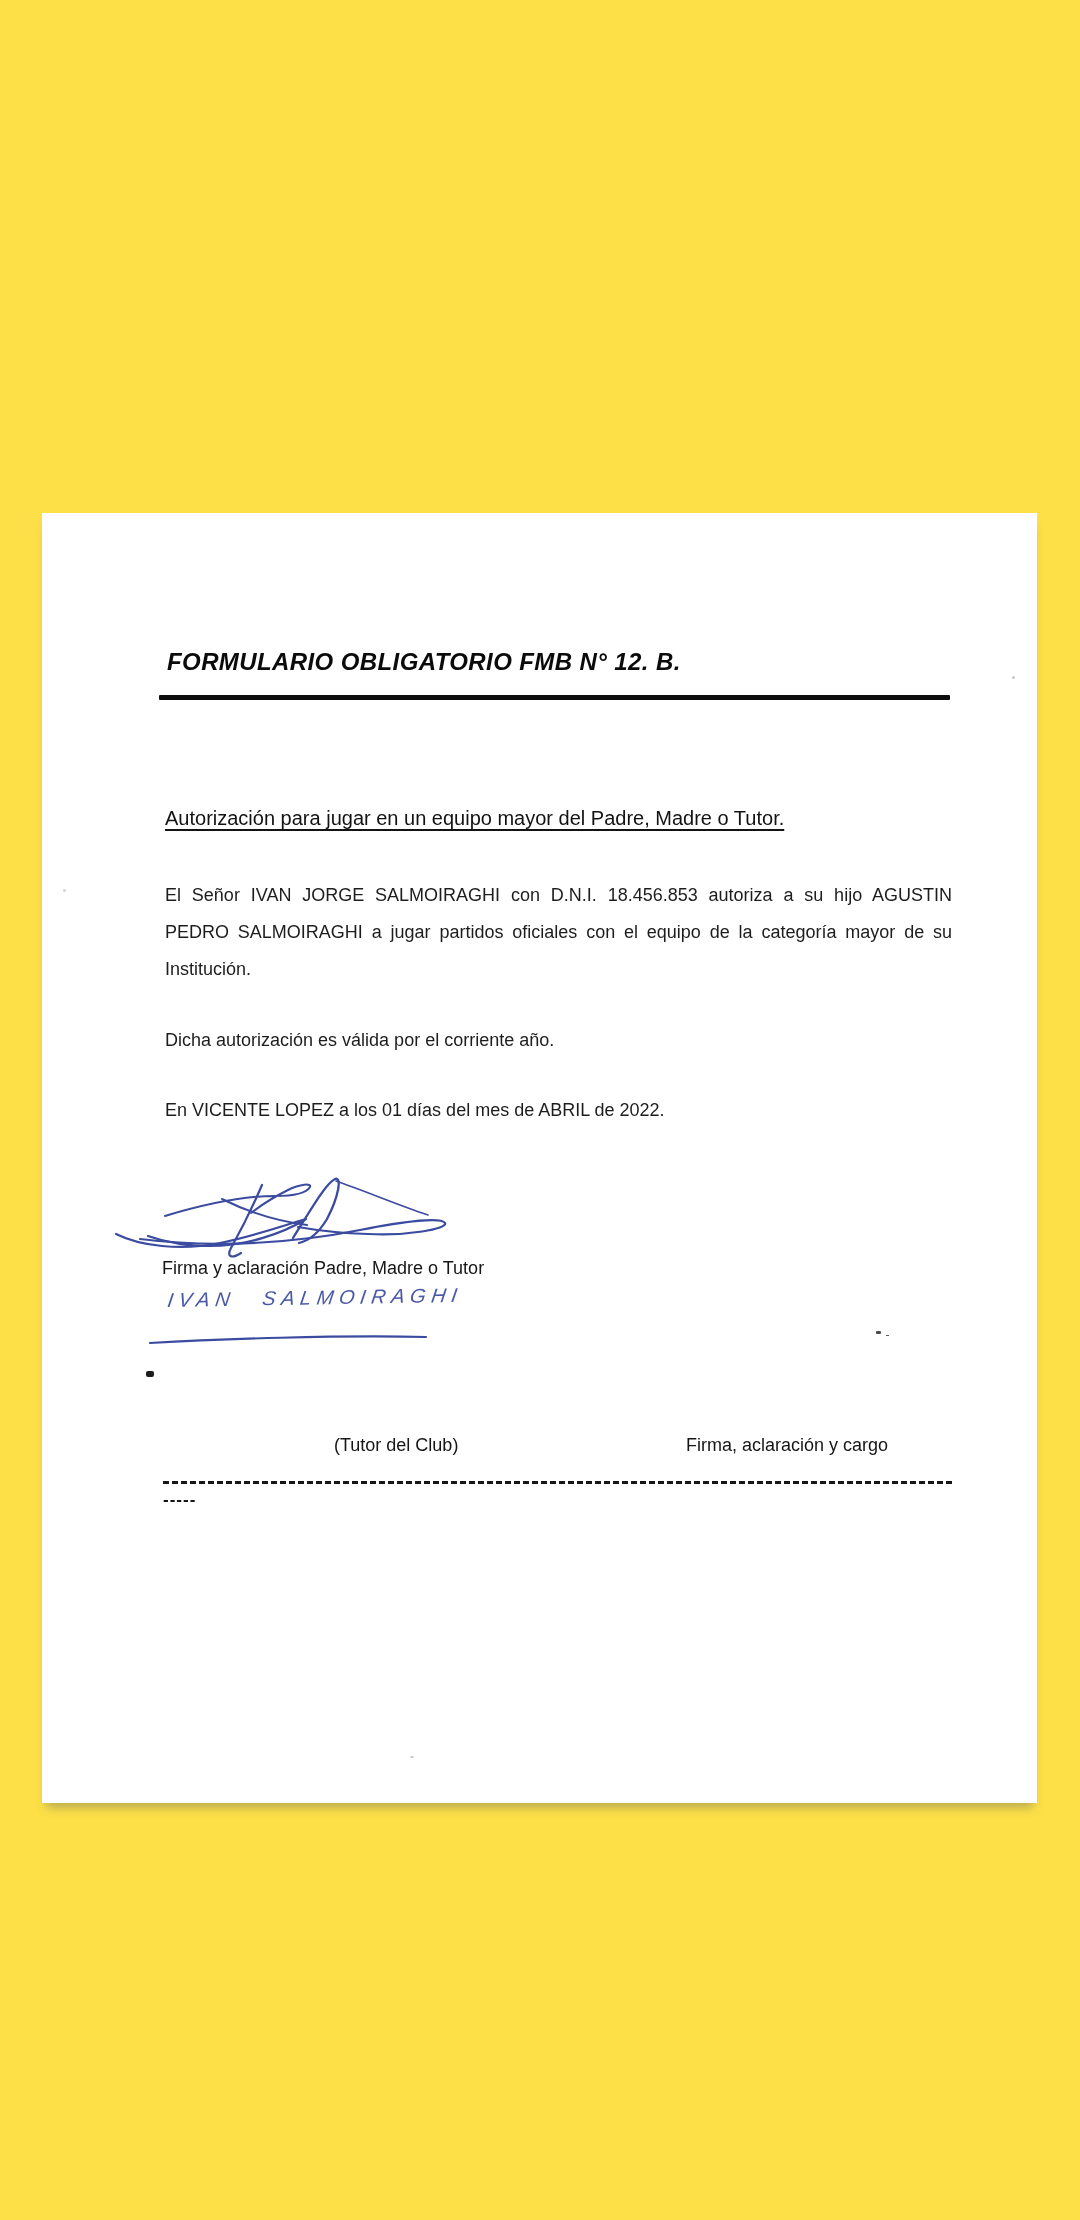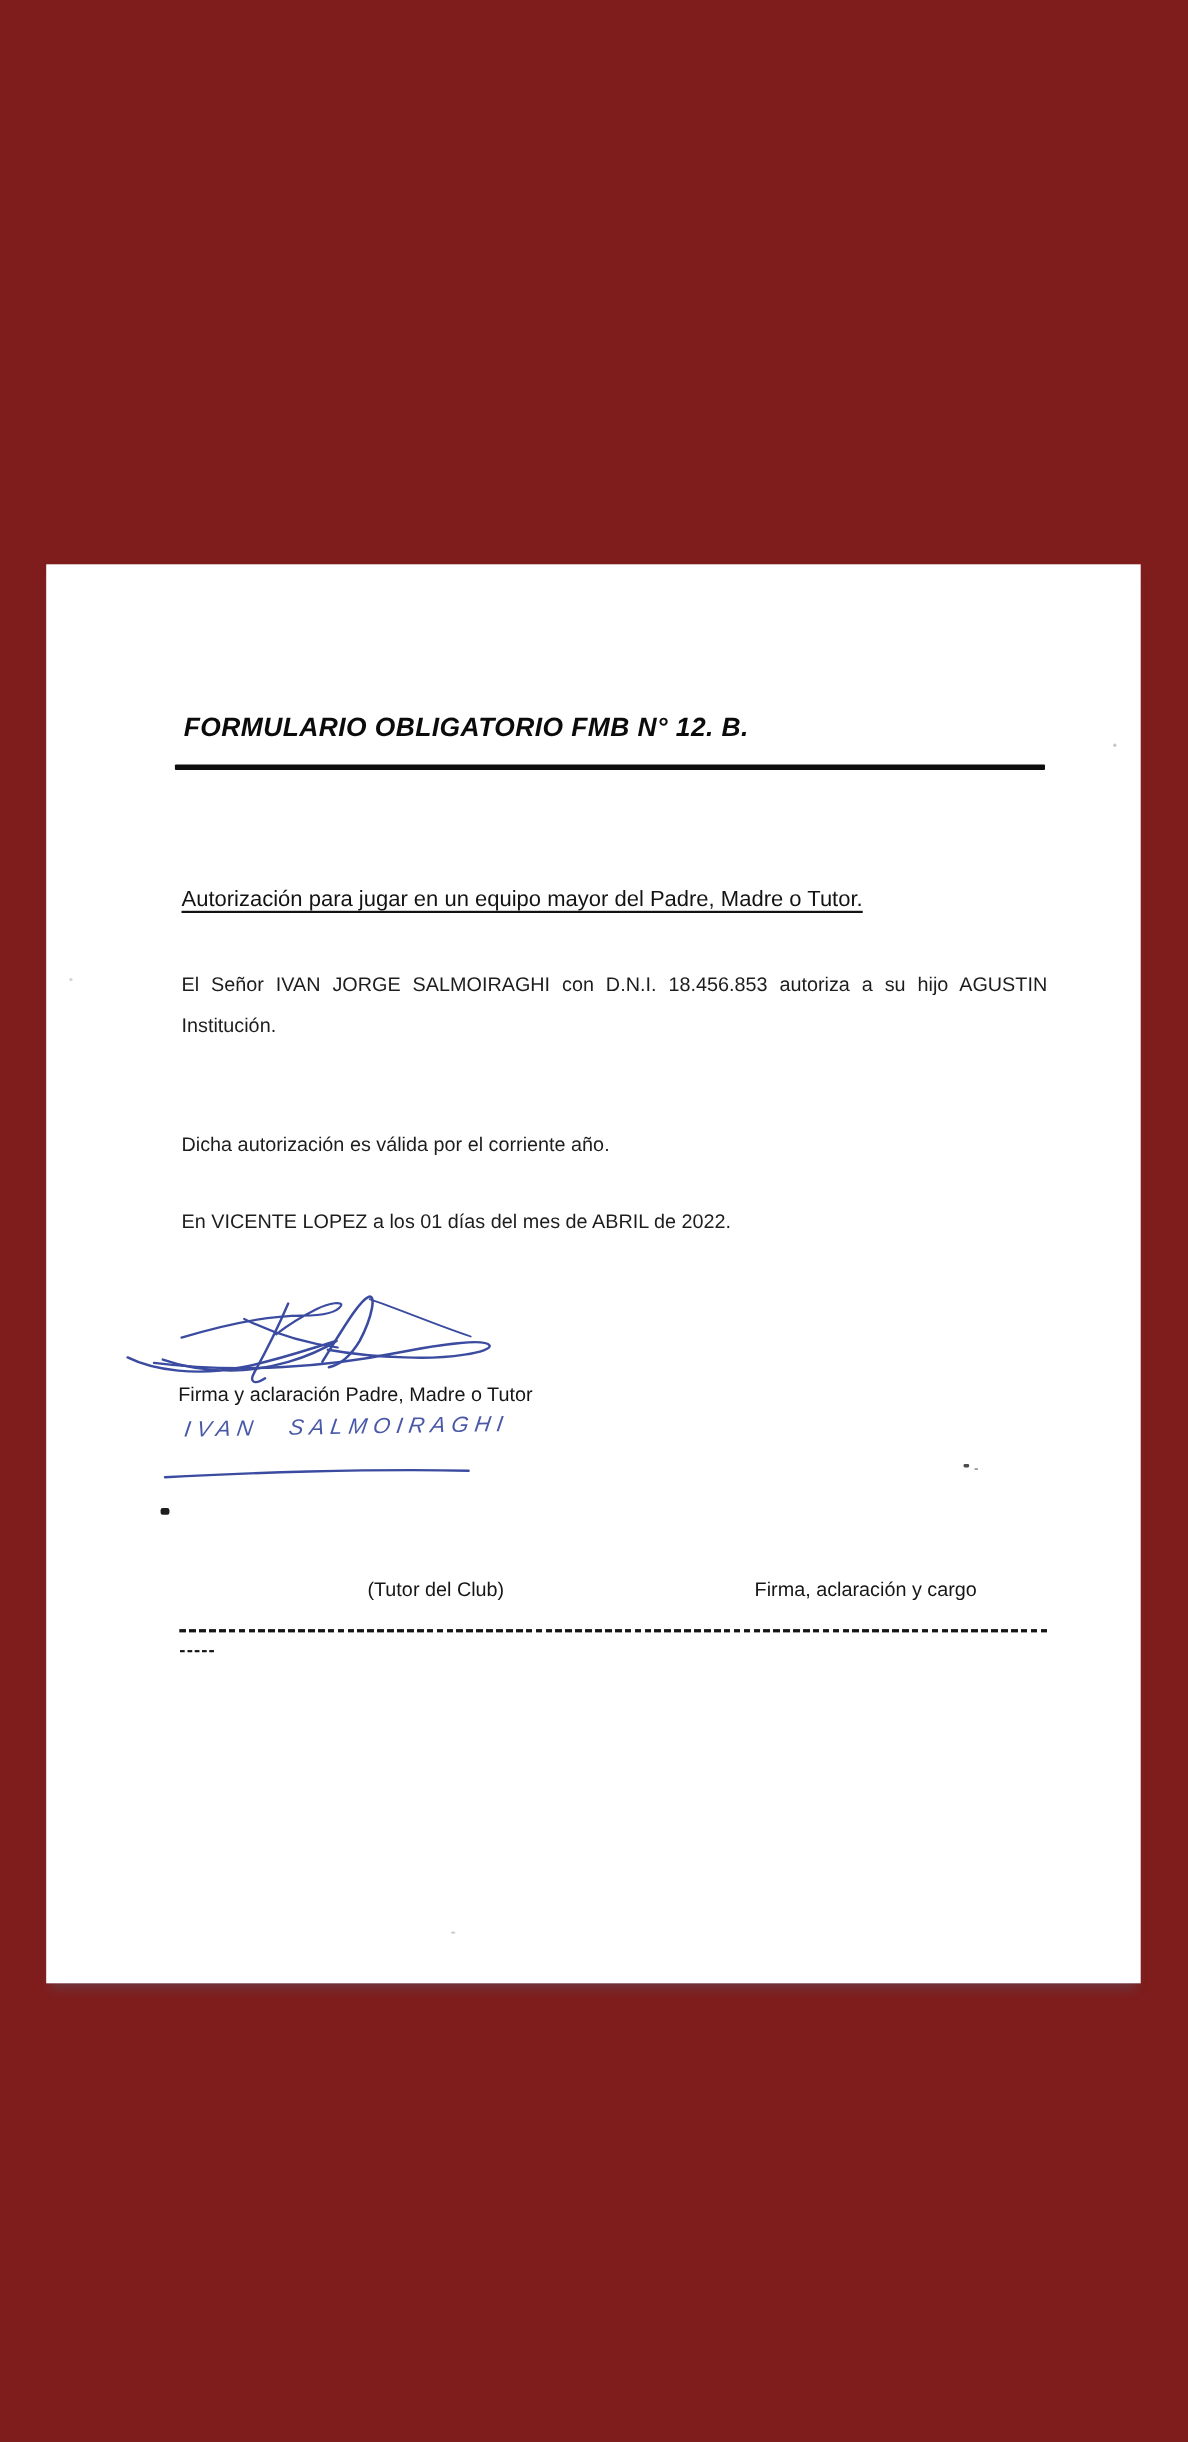--- a/index.html
+++ b/index.html
@@ -5,21 +5,21 @@
   * { margin: 0; padding: 0; box-sizing: border-box; }
   html, body {
     width: 1080px;
     background: #f0f1f4;
     font-family: "Liberation Sans", sans-serif;
   }
   .screen {
     position: relative;
     width: 1080px;
     height: 2220px;
-    background: #7f1d1d;
+    background: #fde047;
     overflow: hidden;
   }
   .doc-page {
     position: absolute;
     left: 42px;
     top: 513px;
     width: 995px;
     height: 1290px;
     background: #ffffff;
     box-shadow: 0 9px 9px -4px rgba(88, 94, 104, 0.38);
@@ -174,20 +174,21 @@
   <div class="doc-page">
 
     <div class="doc-title">FORMULARIO OBLIGATORIO FMB N° 12. B.</div>
 
     <div class="title-rule"></div>
 
     <div class="doc-heading">Autorización para jugar en un equipo mayor del Padre, Madre o Tutor.</div>
 
     <div class="body-par" style="top: 364px;">
       <div class="just">El Señor IVAN JORGE SALMOIRAGHI con D.N.I. 18.456.853 autoriza a su hijo AGUSTIN</div>
+      <div class="just">PEDRO SALMOIRAGHI a jugar partidos oficiales con el equipo de la categoría mayor de su</div>
       <div>Institución.</div>
     </div>
 
     <div class="single-line" style="top: 515px;">Dicha autorización es válida por el corriente año.</div>
 
     <div class="single-line" style="top: 585px;">En VICENTE LOPEZ a los 01 días del mes de ABRIL de 2022.</div>
 
     <svg class="sig-svg" viewBox="0 0 345 95">
       <g fill="none" stroke="#3b4ba0" stroke-linecap="round" stroke-linejoin="round">
         <path stroke-width="2.2" d="M6,66 C30,78 70,83 110,75 C145,68 175,57 196,51 C172,66 135,78 100,78 C78,78 55,74 38,68"></path>

